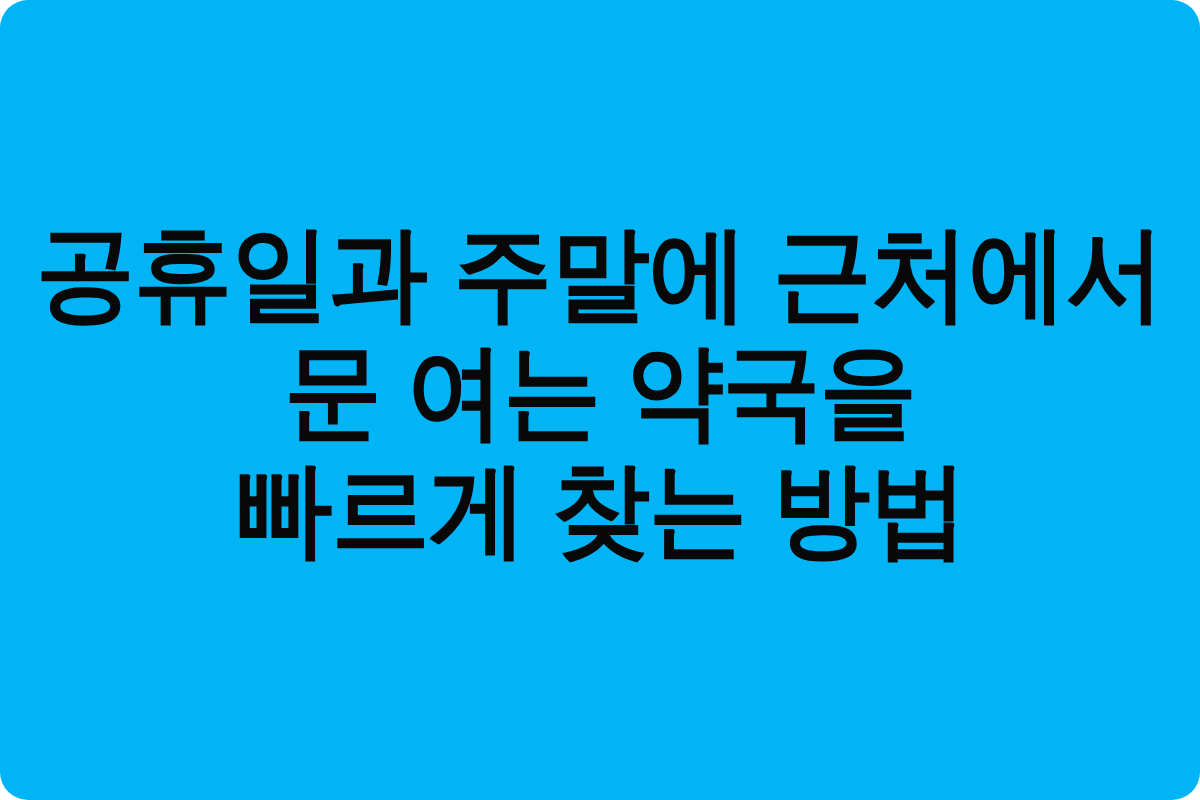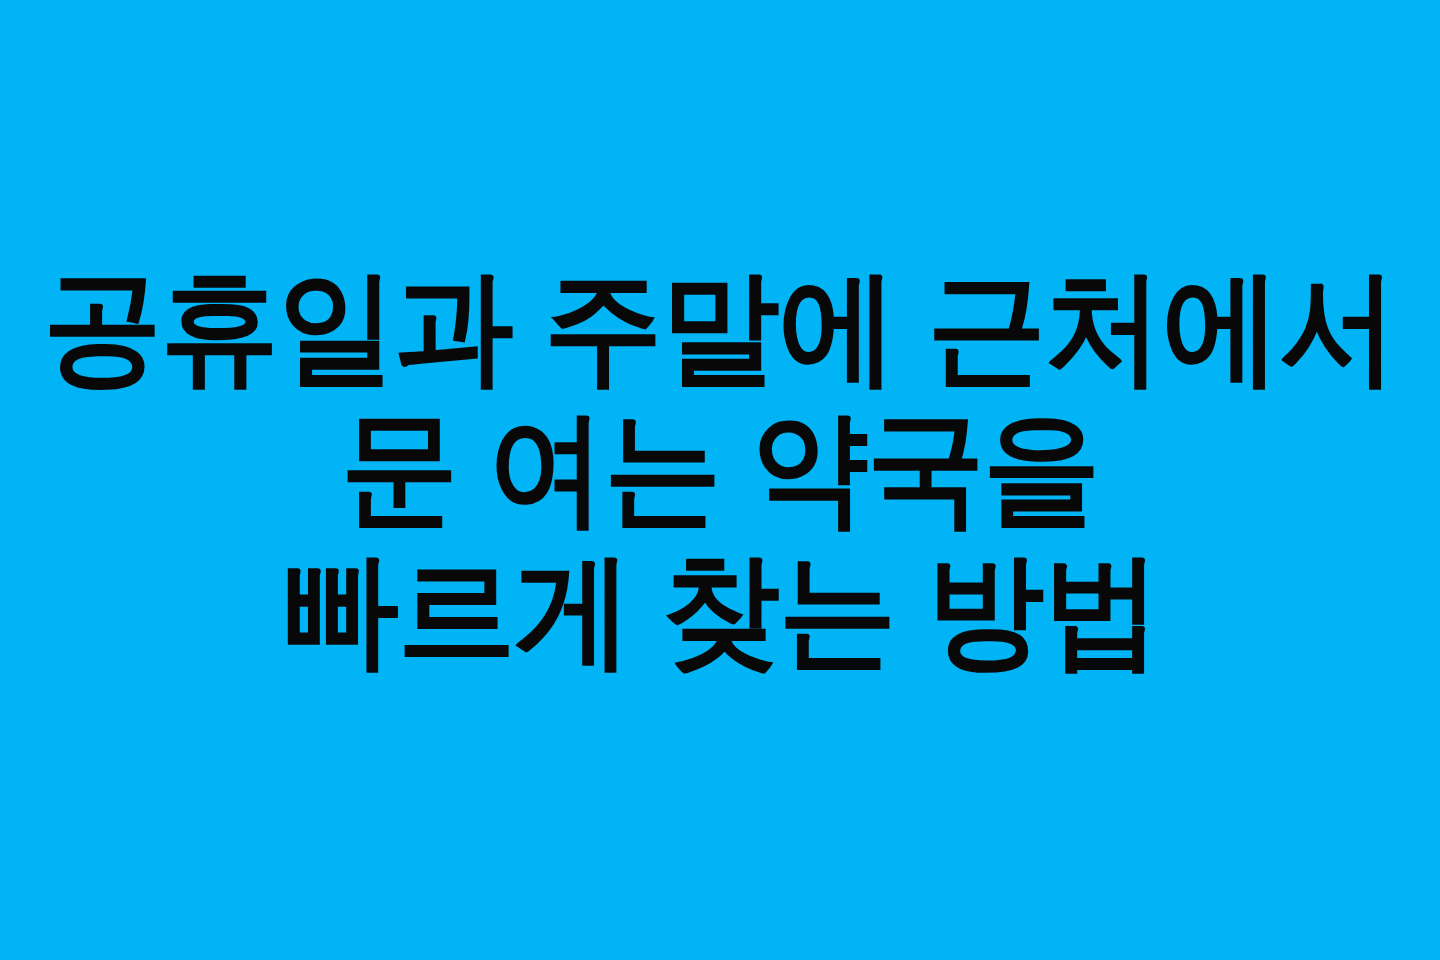--- a/index.html
+++ b/index.html
@@ -17,20 +17,21 @@
 
   #banner {
     position: relative;
     width: 1200px;
     height: 800px;
     box-sizing: border-box;
     display: flex;
     align-items: center;
     justify-content: center;
     background: #00b4f5;
+    border-radius: 28px;
   }
 
   #headline {
     position: absolute;
     left: 0;
     top: 0;
     width: 1200px;
     height: 800px;
     display: flex;
     flex-direction: column;

